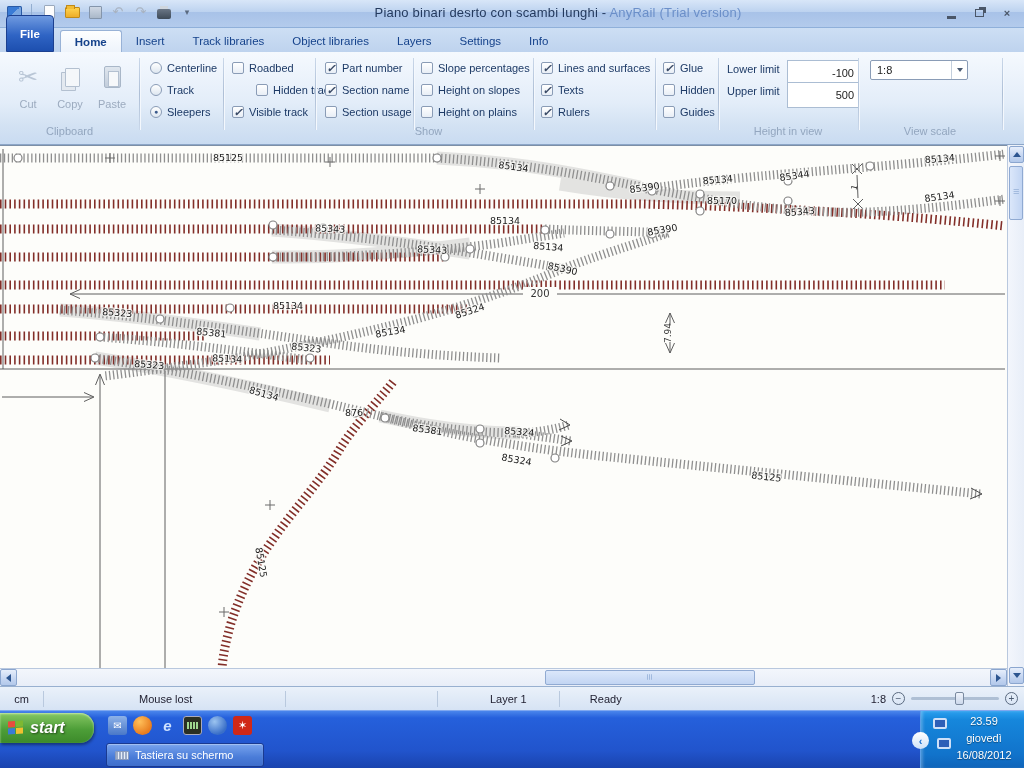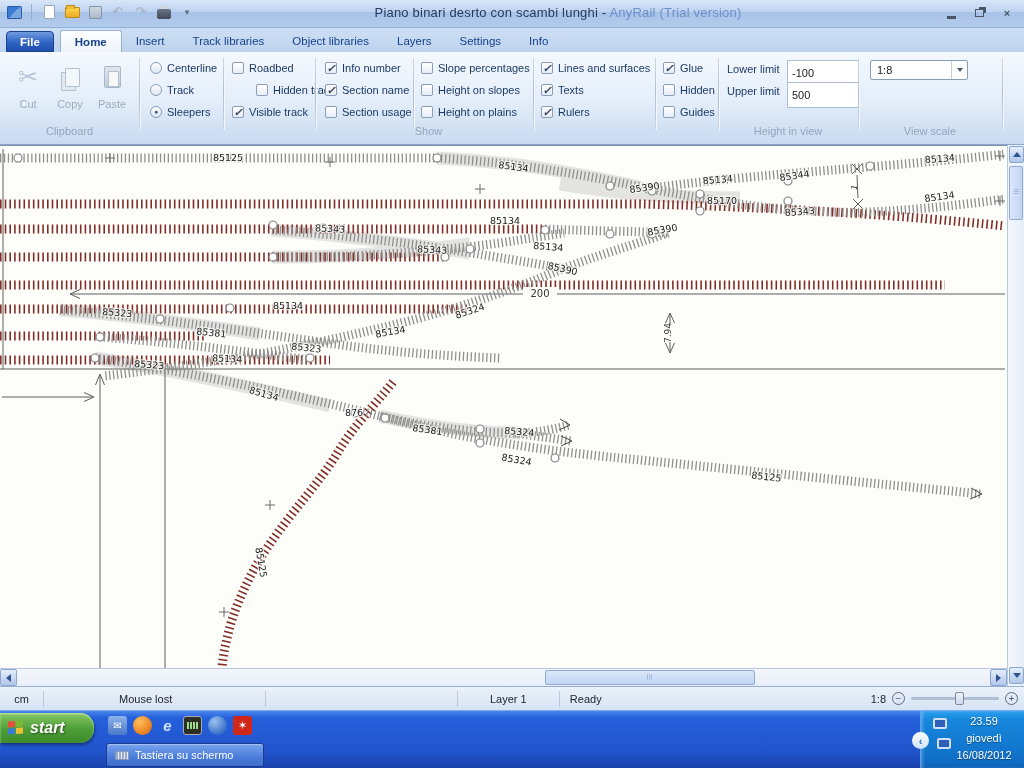--- a/index.html
+++ b/index.html
@@ -29,21 +29,21 @@
   #title-text .app { color:#6b8fc9; }
   .winbtns { position:absolute; right:8px; top:5px; display:flex; gap:10px; align-items:center; }
   .winbtn { width:18px; height:16px; display:flex; align-items:center; justify-content:center;
     color:#4a5668; font-size:11px; font-weight:bold; }
   .wb-min { width:9px; height:3px; background:#4a5668; margin-top:8px; }
   .wb-rest { width:9px; height:8px; border:1.5px solid #4a5668; box-shadow:3px -3px 0 -1px #4a5668; }
 
   
   #tabrow { position:absolute; left:0; top:28px; width:1024px; height:24px;
     background:linear-gradient(#cddff4,#bed3ee); display:flex; align-items:flex-end; }
-  #file-btn { margin:2px 6px 0 6px; height:21px; padding:0 13px; border-radius:4px 4px 0 0;
+  #file-btn { margin:2px 6px 0 6px; height:37px; padding:0 13px; border-radius:4px 4px 0 0;
     background:linear-gradient(#6f9ae0,#2f64c4 55%,#1d4faf); border:1px solid #1c4090;
     color:#fff; font-size:11.5px; font-weight:bold; display:flex; align-items:center; }
   .tab { height:22px; padding:0 14px; display:flex; align-items:center;
     font-size:11.5px; color:#15428b; }
   .tab.active { background:linear-gradient(#fdfeff,#eef4fb); border:1px solid #98b2d6; border-bottom:none;
     border-radius:3px 3px 0 0; font-weight:bold; }
 
   
   #ribbon { position:absolute; left:0; top:52px; width:1024px; height:93px;
     background:linear-gradient(#f5f9fe,#e3edf9 55%,#d3e2f3 80%,#c9dbf1);
@@ -68,21 +68,21 @@
   .cb { width:12px; height:12px; background:linear-gradient(#fff,#e8eef6); border:1px solid #8a9cb6;
     border-radius:2px; display:flex; align-items:center; justify-content:center;
     font-size:11px; color:#3a4a66; font-weight:bold; line-height:10px; }
   .rb { width:12px; height:12px; background:linear-gradient(#fff,#dde6f0); border:1px solid #8a9cb6;
     border-radius:50%; display:flex; align-items:center; justify-content:center;
     font-size:7px; color:#3a5a8c; }
   .ctrl-lbl { font-size:11px; color:#1d3a66; white-space:nowrap; }
   
   .h-lbl { position:absolute; font-size:11px; color:#1d3a66; width:60px; }
   .h-inp { position:absolute; width:72px; height:18px; background:#fff; border:1px solid #abbdd3;
-    font-size:11px; color:#222; padding:12px 4px; font-family:"Liberation Sans",sans-serif; }
+    font-size:11px; color:#222; padding:12px 4px; font-family:"Liberation Sans",sans-serif;text-align:right; }
   
   .dropdown { position:absolute; width:98px; height:20px; background:#fff; border:1px solid #8a9cb6;
     border-radius:2px; font-size:11px; color:#222; }
   .dropdown .val { position:absolute; left:6px; top:3px; }
   .dropdown .dd-btn { position:absolute; right:0; top:0; width:16px; height:18px;
     border-left:1px solid #c3cfdd; display:flex; align-items:center; justify-content:center; }
   .dd-arrow { width:0; height:0; border-left:3.5px solid transparent; border-right:3.5px solid transparent;
     border-top:4px solid #4a5a72; }
 
   
@@ -109,21 +109,21 @@
     color:#97b1d8; font-size:11px; }
   #vscroll { position:absolute; left:1007px; top:145px; width:17px; height:541px;
     background:linear-gradient(90deg,#f3f6fc,#e8eef8); border-left:1px solid #b9c8de; }
   #vthumb { position:absolute; left:1px; top:21px; width:14px; height:54px;
     background:linear-gradient(90deg,#dbe7fa,#c2d5f3); border:1px solid #90aad2; border-radius:2px; }
   #vthumb::after { content:"≡"; position:absolute; top:18px; left:3px; color:#97b1d8; font-size:11px; }
 
   
   #statusbar { position:absolute; left:0; top:686px; width:1024px; height:24px;
     background:linear-gradient(#eaf1fa,#d6e3f4); border-top:1px solid #98b0d0;
-    display:flex; align-items:center; font-size:11px; color:#223; }
+    display:flex; align-items:center; font-size:11px; color:#223;gap:20px; }
   .st-seg { height:16px; display:flex; align-items:center; padding:0 10px; border-right:1px solid #b9c9de; }
   .st-spacer { flex:1; border-right:1px solid #b9c9de; height:16px; }
   #zoomctl { display:flex; align-items:center; gap:6px; padding-right:6px; }
   .zbtn { width:13px; height:13px; border:1px solid #5a6a80; border-radius:50%;
     display:flex; align-items:center; justify-content:center; font-size:10px; color:#4a5a70; line-height:10px; }
   #ztrack { position:relative; width:88px; height:3px; background:#aebfd4; border-radius:2px; }
   #zthumb { position:absolute; left:44px; top:-5px; width:9px; height:13px;
     background:linear-gradient(#eef3fb,#cdd9ec); border:1px solid #7a8aa0; border-radius:2px; }
 
   
@@ -278,21 +278,21 @@
           <span class="cb">
             <i>✓</i>
           </span>
           <span class="ctrl-lbl">Visible track</span>
         </div>
       <div class="vdiv" style="left:176px;top:6px;"></div>
       <div class="ctrl-row" style="left:186px;top:8px;">
           <span class="cb">
             <i>✓</i>
           </span>
-          <span class="ctrl-lbl">Info number</span>
+          <span class="ctrl-lbl">Part number</span>
         </div>
       <div class="ctrl-row" style="left:186px;top:30px;">
           <span class="cb">
             <i>✓</i>
           </span>
           <span class="ctrl-lbl">Section name</span>
         </div>
       <div class="ctrl-row" style="left:186px;top:52px;">
           <span class="cb">
             <i></i>

